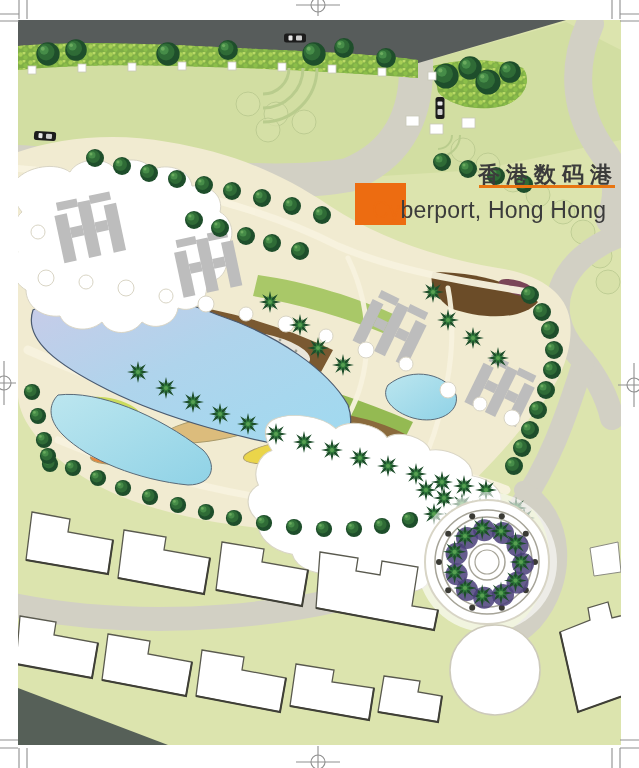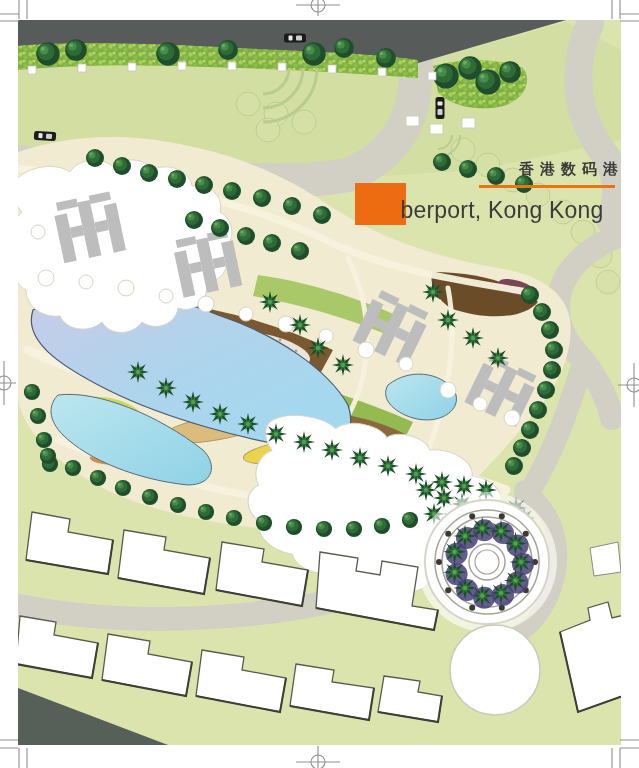--- a/index.html
+++ b/index.html
@@ -1,20 +1,20 @@
 <!DOCTYPE html>
 <html style="--accent-orange: #ED6C11; --rule-orange: #E87511; --title-text: #3B3B3B; --road-dark: #575C5B; --road-light: #D2D0C4; --lawn: #DCE4AE; --lawn-upper: #D2DEA2; --terrain-cream: #F1EBD1; --path-cream: #F8F3DF; --lake-violet: #C9CBE8; --lake-blue: #A7D8EF; --pond-cyan: #9EDAEA; --hedge-green: #7FAE46; --tree-dark: #1E4E2B; --tree-mid: #2F6B36; --bed-brown: #7A5931; --bed-brown-dark: #6B4C28; --bed-tan: #DCBC7C; --bed-orange: #E2873E; --bed-yellow: #EAD54A; --plaza-violet: #4A3F7A; --shadow-slate: #566058;"><head>
 <meta charset="utf-8">
 <style>
   html,body{margin:0;padding:0;background:#ffffff;}
   #page{position:relative;width:639px;height:768px;background:#fff;overflow:hidden;
         font-family:"Liberation Sans", sans-serif;}
   #plan-svg{position:absolute;left:18px;top:20px;}
   #marks-svg{position:absolute;left:0;top:0;pointer-events:none;}
-  .title-zh{position:absolute;top:160px;right:15px;font-size:15px;font-weight:700;
+  .title-zh{position:absolute;top:160px;right:21px;font-size:22px;font-weight:700;
             letter-spacing:6px;color:var(--title-text);}
   .title-rule{position:absolute;left:479px;top:185px;width:136px;height:3px;
               background:var(--rule-orange);}
   .accent-square{position:absolute;left:355px;top:183px;width:51px;height:42px;
                  background:var(--accent-orange);}
   .title-en{position:absolute;left:372px;top:197px;font-size:23px;font-weight:400;
             color:var(--title-text);letter-spacing:0.2px;}
   .title-en .accent{color:var(--accent-orange);}
 </style>
 </head>
@@ -399,21 +399,21 @@
   <path d="M616,672 L560,692 L542,612" fill="none" stroke="#3F3F36" stroke-width="2"></path>
   <path d="M572,528 L600,522 L603,552 L576,556 Z" fill="#FFFFFF" stroke="#8A8A80" stroke-width="1"></path>
 
   <polygon points="0,668 150,725 0,725" style="fill:var(--shadow-slate)"></polygon>
 </svg>
 
 <div>
   <div class="title-zh">香港数码港</div>
   <div class="title-rule"></div>
   <div class="accent-square"></div>
-  <div class="title-en"><span class="accent">Cy</span><span>berport, Kong Kong</span></div>
+  <div class="title-en"><span class="accent">Cy</span><span>berport, Hong Hong</span></div>
 </div>
 
 <svg id="marks-svg" width="639" height="768" viewBox="0 0 639 768" fill="none" stroke="#8F8F8F" stroke-width="1.1">
   <g>
     <path d="M19,0 V19 M27,0 V19 M0,14 H19 M0,21 H19"></path>
     <path d="M612,0 V19 M620,0 V19 M620,14 H639 M620,21 H639"></path>
     <path d="M0,740 H18 M0,748 H18 M19,748 V768 M27,748 V768"></path>
     <path d="M620,740 H639 M620,748 H639 M612,748 V768 M620,748 V768"></path>
   </g>
   <g>

